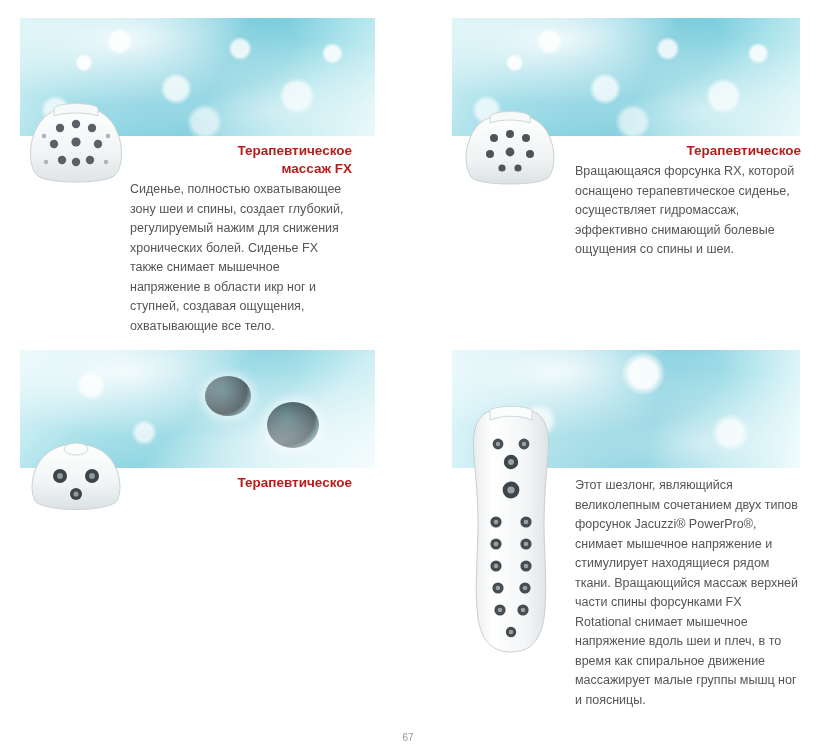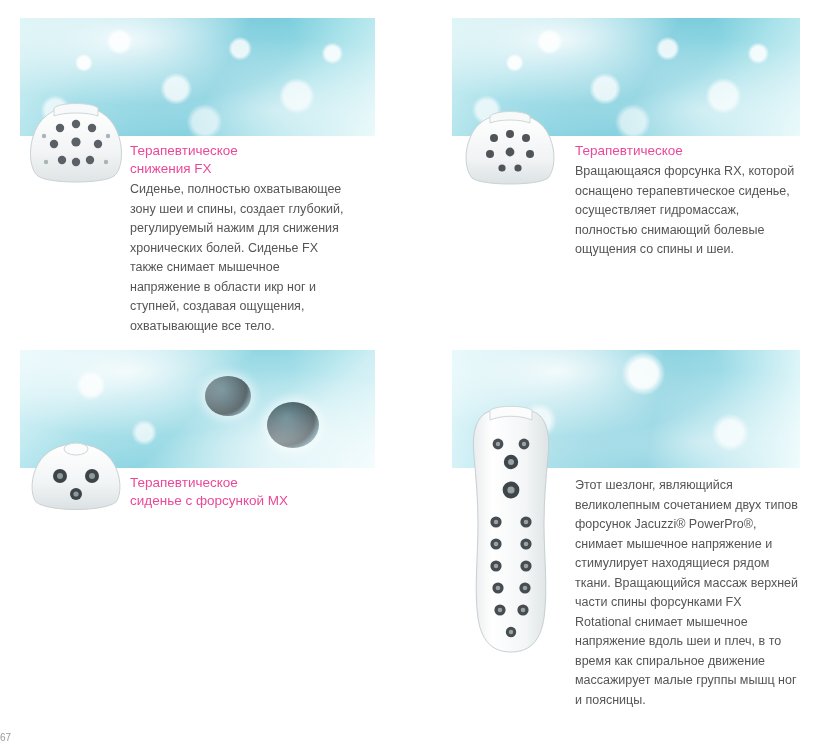--- a/index.html
+++ b/index.html
@@ -86,32 +86,34 @@
     position: absolute;
     width: 222px;
     font-size: 12.5px;
     line-height: 19.5px;
     color: #555555;
   }
   .txt h3 {
     margin: 0 0 2px 0;
     font-size: 13.5px;
     line-height: 18px;
-    font-weight: normal;
-    color: #ec4899;
+    font-weight: bold;
+    color: #b91c1c;
+    text-align: right;
   }
   .txt p {
     margin: 0;
     text-align: left;
   }
   .pagenum {
     position: absolute;
     left: 0;
     right: 0;
     bottom: 2px;
+    text-align: center;
     font-size: 10px;
     color: #9a9a9a;
   }
 </style>
 </head>
 <body>
 
 <div class="page">
 
   <div class="block" style="left:20px; top:18px; width:355px;">
@@ -148,21 +150,21 @@
           <circle cx="84" cy="36" r="2.2"></circle>
         <circle cx="22" cy="62" r="2.2"></circle>
           <circle cx="82" cy="62" r="2.2"></circle>
       </g>
     </svg>
   </div>
 
   <div class="txt" style="left:130px; top:142px;">
     <h3>
       <span>Терапевтическое</span><br>
-      <span>снижения FX</span>
+      <span>массаж FX</span>
     </h3>
     <p>Сиденье, полностью охватывающее зону шеи и спины, создает глубокий, регулируемый нажим для снижения хронических болей. Сиденье FX также снимает мышечное напряжение в области икр ног и ступней, создавая ощущения, охватывающие все тело.</p>
   </div>
 
   <div class="block" style="left:452px; top:18px; width:348px;">
     <div class="photo p1">
       <div class="water"></div>
       <div class="foam"></div>
     </div>
   </div>
@@ -188,21 +190,21 @@
         <circle cx="42" cy="60" r="3.6"></circle>
           <circle cx="58" cy="60" r="3.6"></circle>
       </g>
     </svg>
   </div>
 
   <div class="txt" style="left:575px; top:142px; width:226px;">
     <h3>
       <span>Терапевтическое</span><br>
     </h3>
-    <p>Вращающаяся форсунка RX, которой оснащено терапевтическое сиденье, осуществляет гидромассаж, полностью снимающий болевые ощущения со спины и шеи.</p>
+    <p>Вращающаяся форсунка RX, которой оснащено терапевтическое сиденье, осуществляет гидромассаж, эффективно снимающий болевые ощущения со спины и шеи.</p>
   </div>
 
   <div class="block" style="left:20px; top:350px; width:355px;">
     <div class="photo p2">
       <div class="water"></div>
       <div class="jetA"></div>
       <div class="jetB"></div>
       <div class="foam"></div>
     </div>
   </div>
@@ -225,21 +227,20 @@
           <circle cx="66" cy="36" r="3" fill="#8f999d"></circle>
         <circle cx="50" cy="54" r="6" fill="#3d4448"></circle>
           <circle cx="50" cy="54" r="2.6" fill="#8f999d"></circle>
       </g>
     </svg>
   </div>
 
   <div class="txt" style="left:130px; top:474px;">
     <h3>
       <span>Терапевтическое</span><br>
-      <span>сиденье с форсункой MX</span>
     </h3>
   </div>
 
   <div class="block" style="left:452px; top:350px; width:348px;">
     <div class="photo p4">
       <div class="water"></div>
       <div class="foam"></div>
     </div>
   </div>
 

